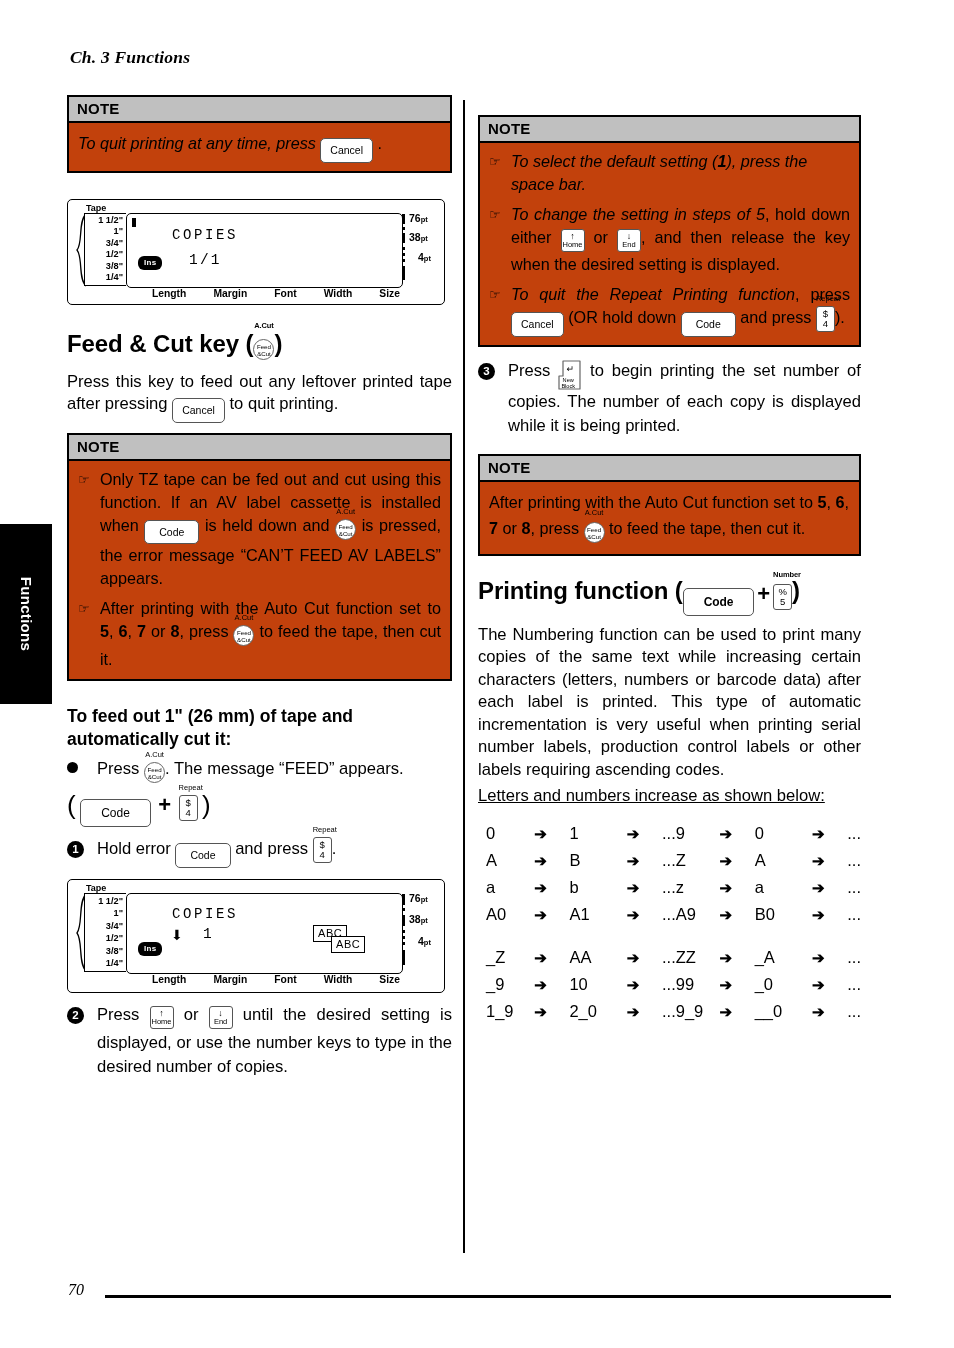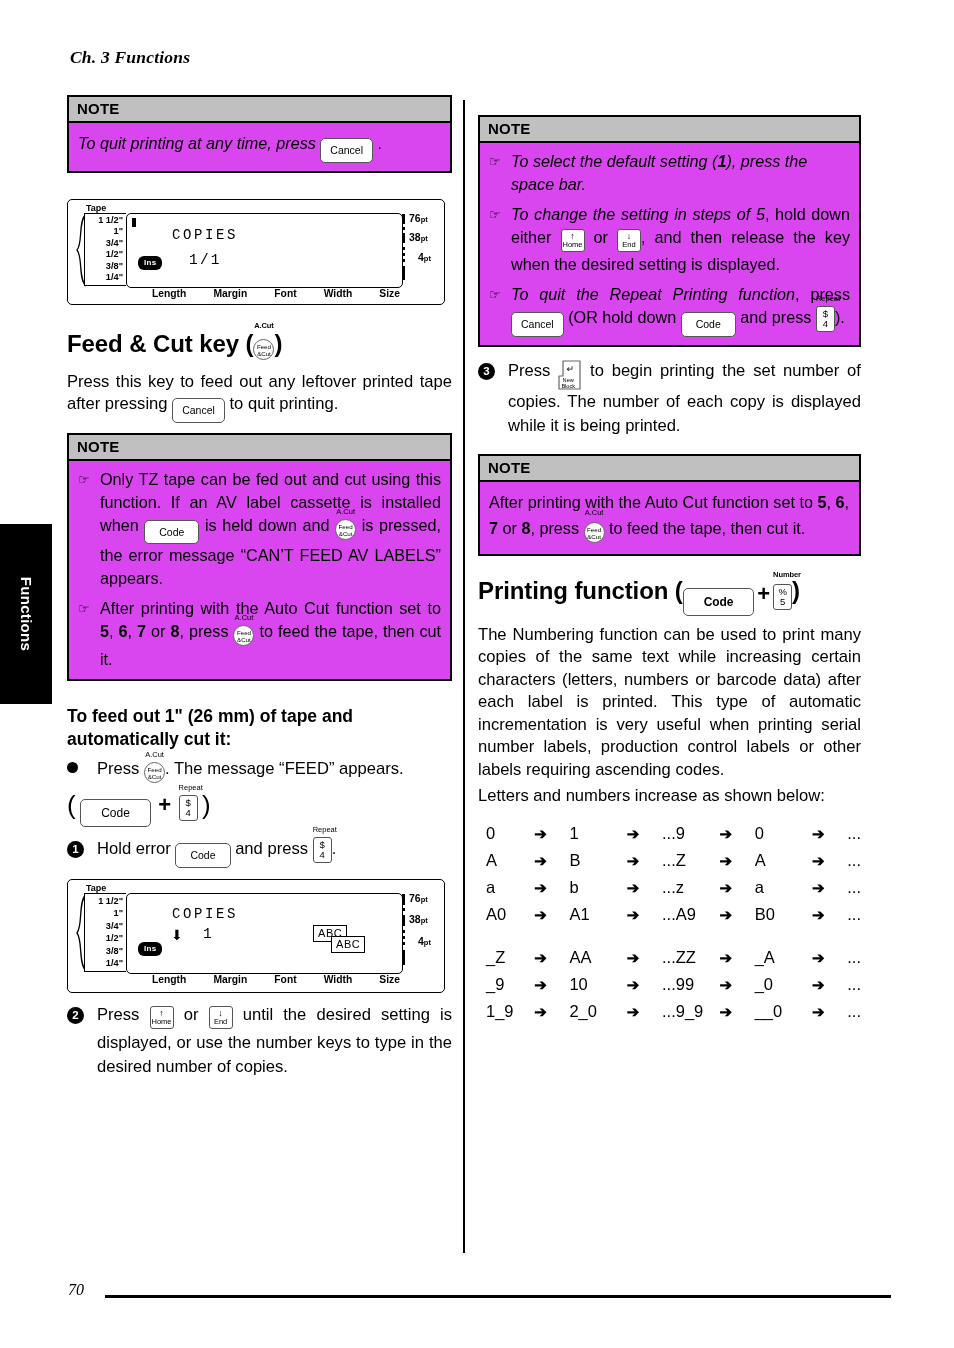--- a/index.html
+++ b/index.html
@@ -56,21 +56,21 @@
 
   h2.sec{
     font-size:24px;font-weight:bold;margin:0 0 8px 0;line-height:30px;
     letter-spacing:-.1px;
   }
   h3.sub{
     font-size:17.5px;font-weight:bold;margin:0 0 6px 0;line-height:23px;
   }
 
   
-  .note{border:2px solid #000;background:#d946ef;margin:0 0 10px 0;}
+  .note{border:2px solid #000;background:#c2410c;margin:0 0 10px 0;}
   .note-hd{
     background:#c0c0c0;border-bottom:2px solid #000;
     font-weight:bold;font-size:15px;padding:3px 8px 4px 8px;letter-spacing:.2px;
   }
   .note-body{padding:7px 9px 8px 9px;}
   .note-body .ni{
     display:flex;font-size:16.2px;line-height:23px;margin-bottom:7px;
   }
   .note-body .ni:last-child{margin-bottom:0;}
   .note-body .ni .hand{
@@ -504,21 +504,21 @@
         </div>
       </div>
     </div>
 
     <h2 class="sec" style="margin-top:20px;">
       <span>Printing function (</span><span class="keywrap" style="vertical-align:-7px;"><span class="key-rect key-code">Code</span></span><span class="plus">+</span><span class="keywrap" style="vertical-align:-6px;"><span class="keytop">Number</span><span class="key-num"><b>%</b><b>5</b></span></span><span>)</span>
     </h2>
 
     <p class="para">The Numbering function can be used to print many copies of the same text while increasing certain characters (letters, numbers or barcode data) after each label is printed. This type of automatic incrementation is very useful when printing serial number labels, production control labels or other labels requiring ascending codes.</p>
 
-    <p class="para nj" style="margin-top:1px;">Letters and numbers increase as shown below:</p>
+    <p class="para nj" style="margin-top:1px;text-decoration:underline;">Letters and numbers increase as shown below:</p>
 
     <div class="incr">
       <div class="row">
         <span class="c a">0</span>
         <span class="arw">➔</span>
         <span class="c">1</span>
         <span class="arw">➔</span>
         <span class="c">...9</span>
         <span class="arw">➔</span>
         <span class="c">0</span>

